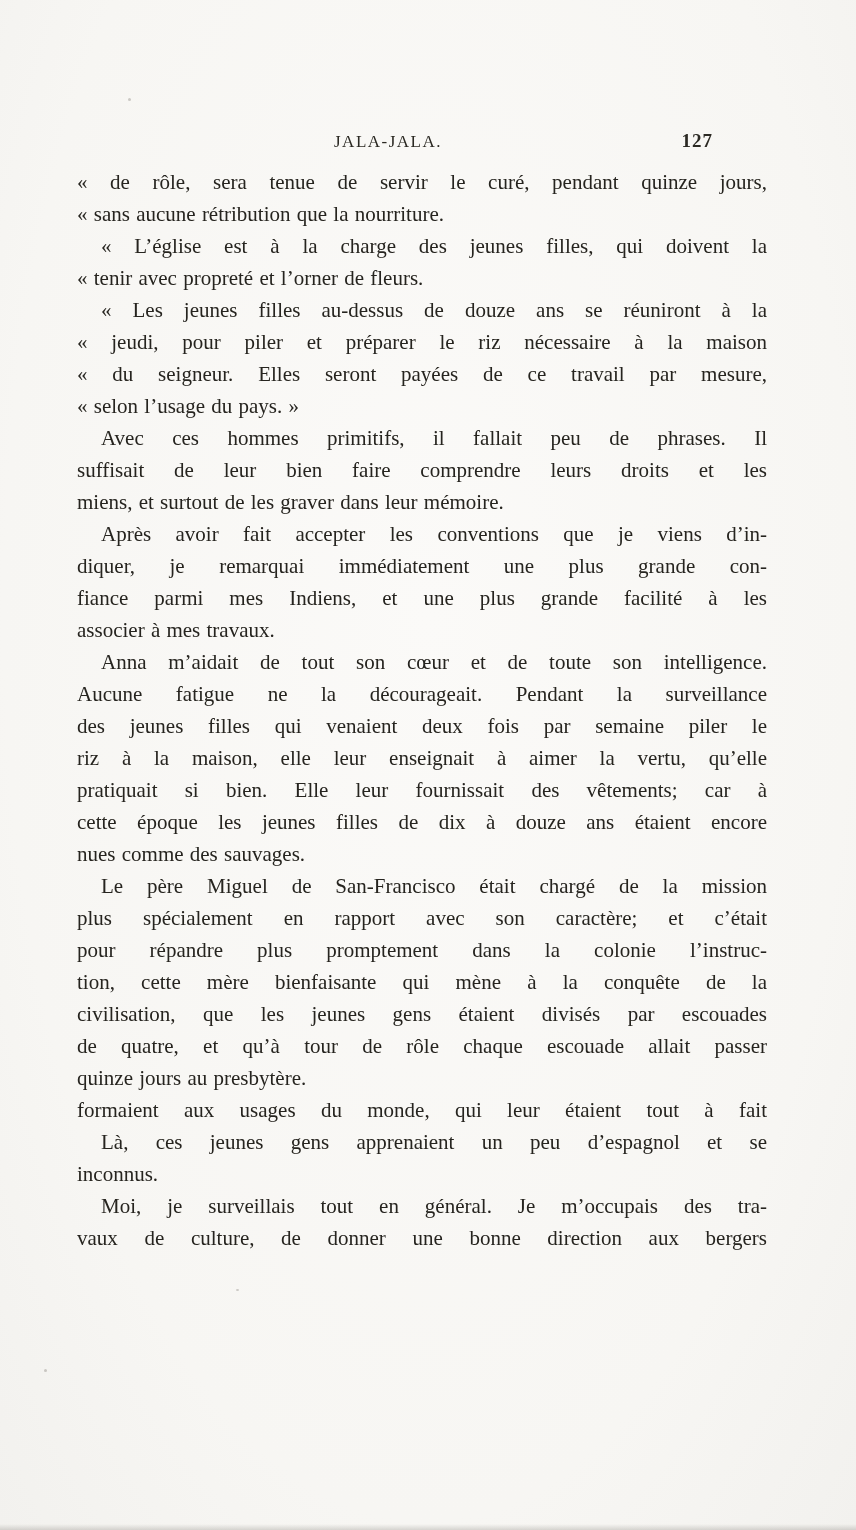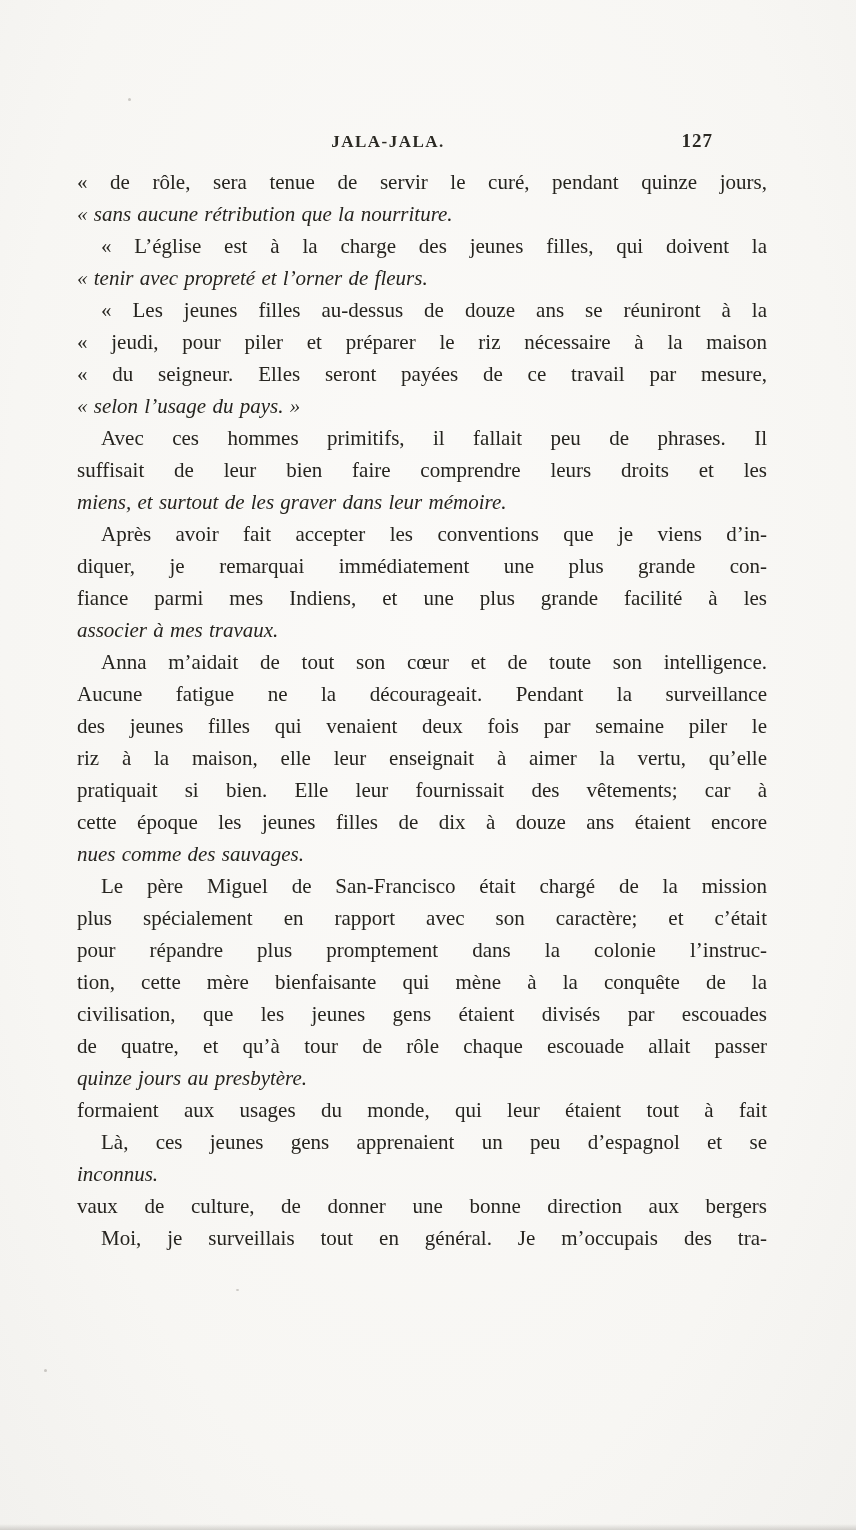--- a/index.html
+++ b/index.html
@@ -26,21 +26,21 @@
     left: 85px;
     width: 690px;
     height: 26px;
   }
   .running-title {
     position: absolute;
     left: calc(50% - 42px);
     transform: translateX(-50%);
     top: 2px;
     font-size: 17px;
-    font-weight: 700;
+    font-weight: 400;
     letter-spacing: 1.5px;
     color: #2b2923;
   }
   .page-number {
     position: absolute;
     right: 62px;
     top: 0;
     font-size: 19px;
     font-weight: 700;
     letter-spacing: 1px;
@@ -58,21 +58,20 @@
   .paragraph {
     margin: 0;
   }
   .line {
     text-align: justify;
     text-align-last: justify;
     white-space: normal;
   }
   .line.last {
     text-align-last: left;
-    font-style: italic;
   }
   .line.indent {
     text-indent: 24px;
   }
   .scan-edge-shadow {
     position: absolute;
     left: 0;
     bottom: 0;
     width: 100%;
     height: 6px;
@@ -136,22 +135,22 @@
         <div class="line">civilisation, que les jeunes gens étaient divisés par escouades</div>
         <div class="line">de quatre, et qu’à tour de rôle chaque escouade allait passer</div>
         <div class="line last">quinze jours au presbytère.</div>
       </div>
       <div class="paragraph">
         <div class="line">formaient aux usages du monde, qui leur étaient tout à fait</div>
         <div class="line indent">Là, ces jeunes gens apprenaient un peu d’espagnol et se</div>
         <div class="line last">inconnus.</div>
       </div>
       <div class="paragraph">
+        <div class="line indent">Moi, je surveillais tout en général. Je m’occupais des tra-</div>
         <div class="line">vaux de culture, de donner une bonne direction aux bergers</div>
-        <div class="line indent">Moi, je surveillais tout en général. Je m’occupais des tra-</div>
       </div>
     </div>
 
   <div class="scan-speck" style="left:128px; top:98px; width:3px; height:3px;"></div>
   <div class="scan-speck" style="left:236px; top:1289px; width:3px; height:2px;"></div>
   <div class="scan-speck" style="left:44px; top:1369px; width:3px; height:3px;"></div>
   <div class="scan-edge-shadow"></div>
 </div>
 
 </body></html>

